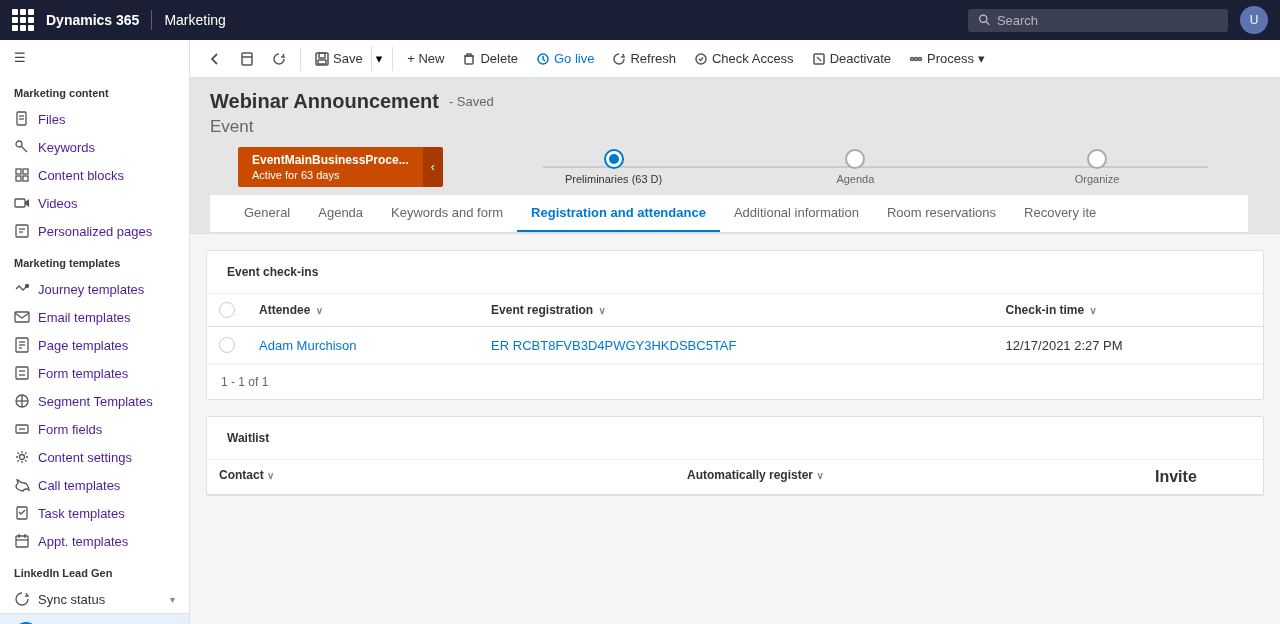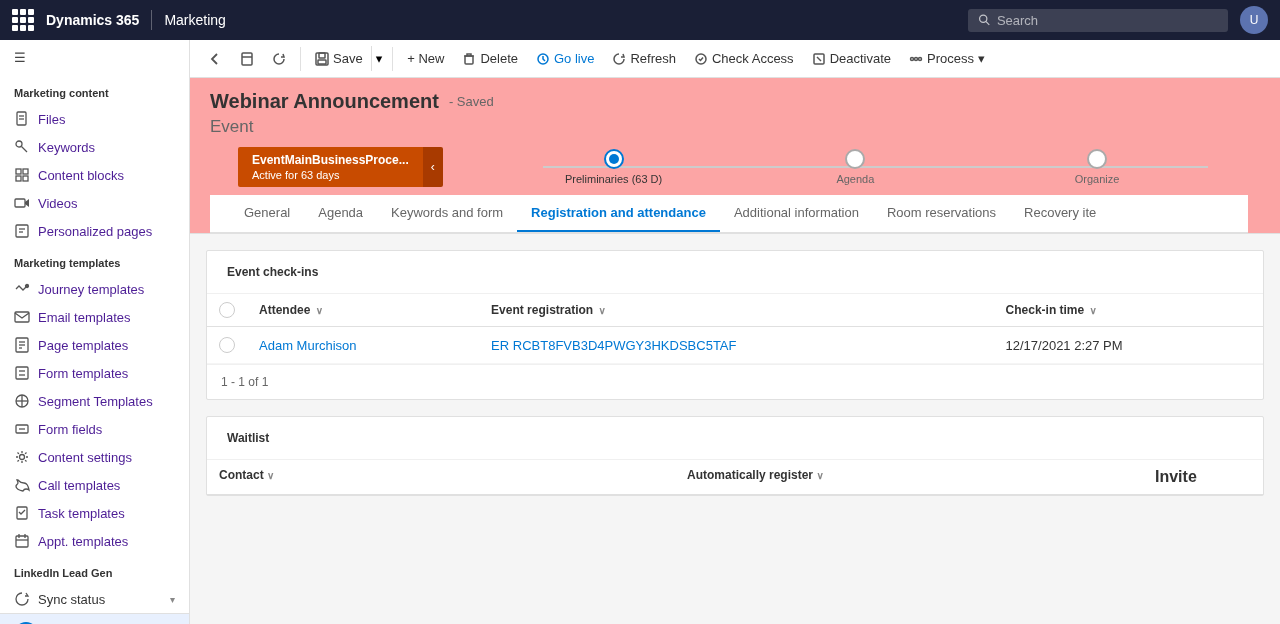--- a/index.html
+++ b/index.html
@@ -89,21 +89,21 @@
     }
     .toolbar-btn.primary { color: #0078d4; }
     .toolbar-btn svg { width: 14px; height: 14px; }
     .toolbar-divider { width: 1px; height: 24px; background: #e0e0e0; margin: 0 4px; }
     .save-group { display: flex; align-items: center; }
     .save-group .save-btn { border-radius: 2px 0 0 2px; }
     .save-group .save-dropdown { padding: 5px 4px; border-left: 1px solid #ddd; border-radius: 0 2px 2px 0; cursor: pointer; }
 
     
     .page-header {
-      background: #fca5a5; padding: 12px 32px 0 20px;
+      background: #e5e5e5; padding: 12px 32px 0 20px;
       border-bottom: 1px solid #e0e0e0; flex-shrink: 0;
     }
     .page-title-row { display: flex; align-items: center; gap: 10px; }
     .page-title { font-size: 20px; font-weight: 600; color: #333; }
     .saved-badge { font-size: 13px; color: #666; }
     .page-subtitle { font-size: 17px; color: #666; margin-top: 4px; }
 
     
     .tab-bar {
       display: flex; align-items: flex-end;

